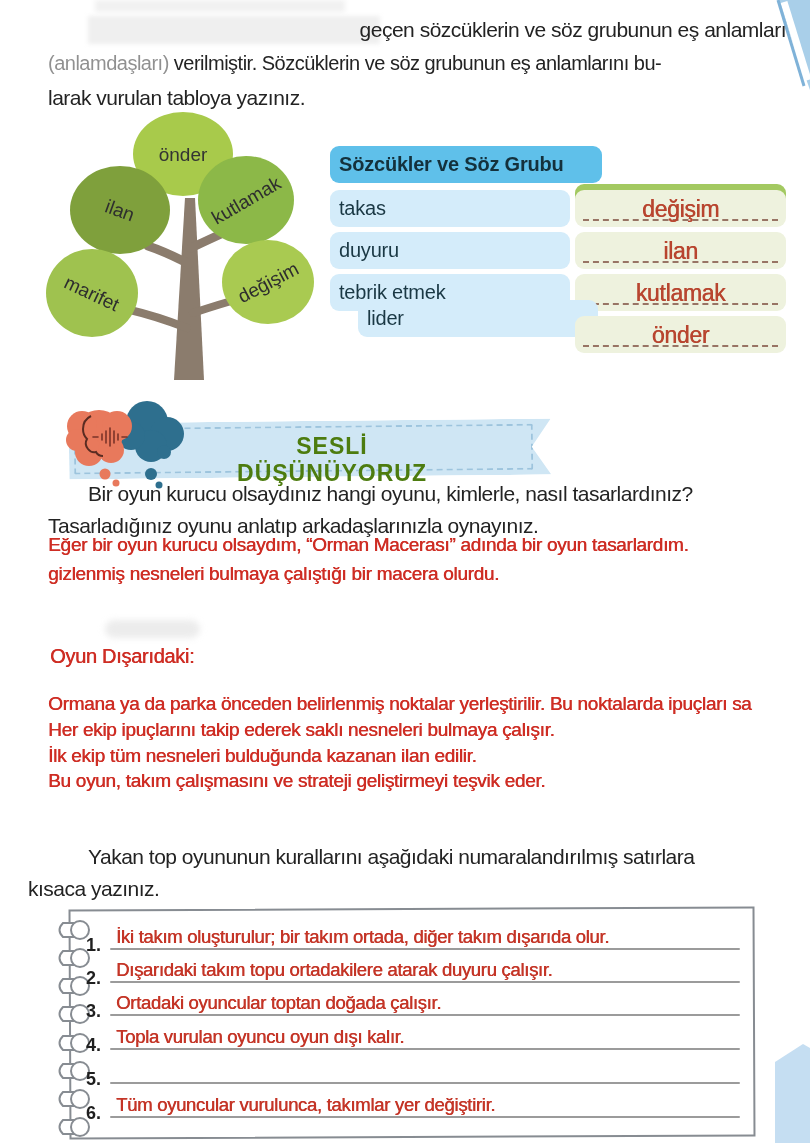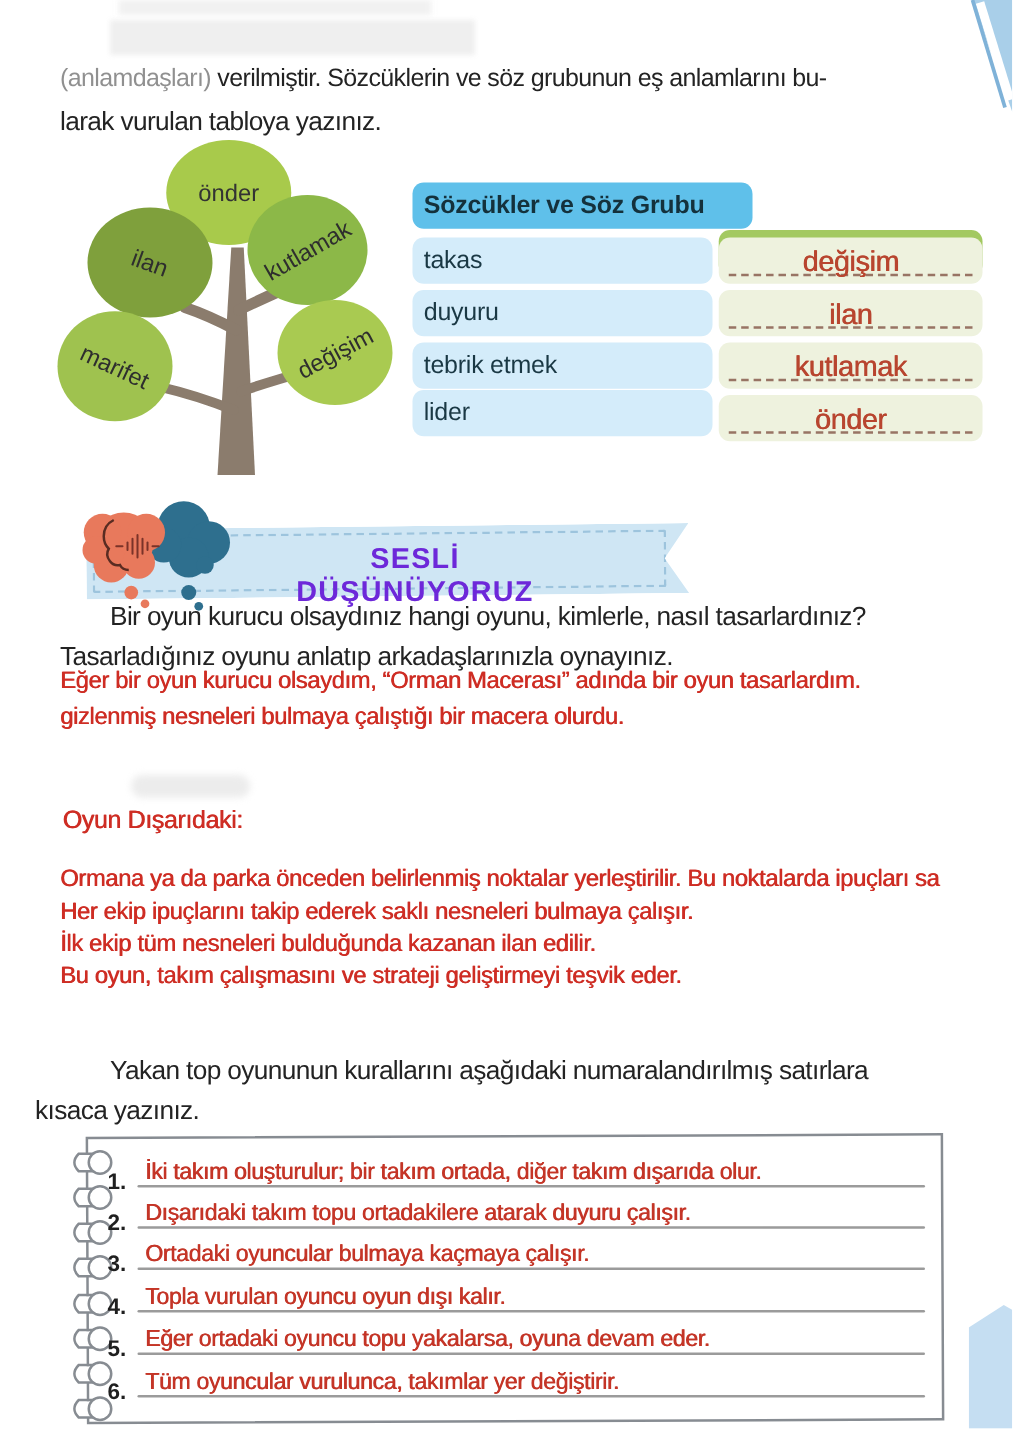--- a/index.html
+++ b/index.html
@@ -33,21 +33,21 @@
   .ans-line{position:absolute;left:8px;right:8px;bottom:6px;border-bottom:2px dashed #7c4a3c;opacity:.75;}
   .ans-text{position:absolute;left:0;right:0;bottom:4px;text-align:center;color:#b8452f;
             font-size:23px;text-shadow:0.5px 0 0 currentColor;letter-spacing:-0.3px;}
 
   
   .banner{left:55px;top:390px;width:505px;height:108px;}
   .ribbon{position:absolute;left:14px;top:31px;width:482px;height:56px;background:#cfe6f4;
           clip-path:polygon(0 0,100% 0,96% 50%,100% 100%,0 100%);transform:rotate(-0.6deg);}
   .ribbon-inner{position:absolute;top:5px;bottom:5px;left:5px;right:18px;border:2px dashed #9dc4dd;border-radius:2px;}
   .banner-title{position:absolute;left:150px;top:43px;width:254px;text-align:center;font-weight:bold;
-                font-size:23px;color:#6d28d9;letter-spacing:1px;}
+                font-size:23px;color:#4d7c0f;letter-spacing:1px;}
 
   
   .q1-l1{left:88px;top:482px;}
   .q1-l2{left:48px;top:514px;}
   .a1{left:48px;top:531px;width:762px;font-size:19px;line-height:28.5px;}
   .a1 div{white-space:nowrap;overflow:hidden;}
   .rules-h{left:50px;top:645px;font-size:20px;}
   .rules{left:48px;top:691px;width:762px;font-size:19px;line-height:25.8px;}
   .rules div{white-space:nowrap;overflow:hidden;}
 
@@ -74,20 +74,21 @@
   <svg class="abs" style="right:0;top:0;" width="42" height="95" viewBox="0 0 42 95">
     <polygon points="10,0 42,0 42,90" fill="#a9cfe9"></polygon>
     <line x1="16" y1="2" x2="40" y2="80" stroke="#ffffff" stroke-width="7"></line>
     <line x1="10" y1="0" x2="36" y2="86" stroke="#7fb2d8" stroke-width="3"></line>
   </svg>
 
   <svg class="abs" style="right:0;bottom:0;" width="35" height="100" viewBox="0 0 35 100">
     <polygon points="0,19 28,1 35,5 35,100 0,100" fill="#c5def2"></polygon>
   </svg>
 
+  <div class="abs blk intro-l1">geçen sözcüklerin ve söz grubunun eş anlamları</div>
   <div class="abs blk intro-l2">
     <span class="smudge">(anlamdaşları)</span><span>verilmiştir. Sözcüklerin ve söz grubunun eş anlamlarını bu-</span>
   </div>
   <div class="abs blk intro-l3">larak vurulan tabloya yazınız.</div>
 
   <svg class="abs" style="left:38px;top:106px;" width="304" height="274" viewBox="0 0 304 274">
     <polygon points="136,274 147,92 157,92 166,274" fill="#8b7c6d"></polygon>
     <path d="M151,158 Q128,146 110,140" stroke="#8b7c6d" stroke-width="9" fill="none" stroke-linecap="round"></path>
     <path d="M153,142 Q174,132 192,124" stroke="#8b7c6d" stroke-width="9" fill="none" stroke-linecap="round"></path>
     <path d="M149,222 Q118,210 92,204" stroke="#8b7c6d" stroke-width="8" fill="none" stroke-linecap="round"></path>
@@ -119,21 +120,21 @@
       <span class="ans-line"></span>
       <span class="ans-text">ilan</span>
     </div>
 
     <div class="tc tc-word" style="top:128px;">tebrik etmek</div>
     <div class="tc tc-ans" style="top:128px;">
       <span class="ans-line"></span>
       <span class="ans-text">kutlamak</span>
     </div>
 
-    <div class="tc tc-word" style="top:166px;">lider</div>
+    <div class="tc tc-word" style="top:154px;margin-left:28px;">lider</div>
     <div class="tc tc-ans" style="top:170px;">
       <span class="ans-line"></span>
       <span class="ans-text">önder</span>
     </div>
   </div>
 
   <div class="abs banner">
     <div class="ribbon">
       <div class="ribbon-inner"></div>
     </div>
@@ -241,29 +242,28 @@
 
     <span class="nb-num" style="top:32px;">1.</span>
     <span class="nb-ans" style="top:23px;">İki takım oluşturulur; bir takım ortada, diğer takım dışarıda olur.</span>
     <div class="nb-line" style="top:45px;"></div>
 
     <span class="nb-num" style="top:65px;">2.</span>
     <span class="nb-ans" style="top:56px;">Dışarıdaki takım topu ortadakilere atarak duyuru çalışır.</span>
     <div class="nb-line" style="top:78px;"></div>
 
     <span class="nb-num" style="top:98px;">3.</span>
-    <span class="nb-ans" style="top:89px;">Ortadaki oyuncular bulmaya kaçmaya çalışır.</span>
+    <span class="nb-ans" style="top:89px;">Ortadaki oyuncular toptan doğada çalışır.</span>
     <div class="nb-line" style="top:111px;"></div>
 
     <span class="nb-num" style="top:132px;">4.</span>
     <span class="nb-ans" style="top:123px;">Topla vurulan oyuncu oyun dışı kalır.</span>
     <div class="nb-line" style="top:145px;"></div>
 
     <span class="nb-num" style="top:166px;">5.</span>
-    <span class="nb-ans" style="top:157px;">Eğer ortadaki oyuncu topu yakalarsa, oyuna devam eder.</span>
     <div class="nb-line" style="top:179px;"></div>
 
     <span class="nb-num" style="top:200px;">6.</span>
     <span class="nb-ans" style="top:191px;">Tüm oyuncular vurulunca, takımlar yer değiştirir.</span>
     <div class="nb-line" style="top:213px;"></div>
   </div>
 
 </div>
 
 </body></html>

